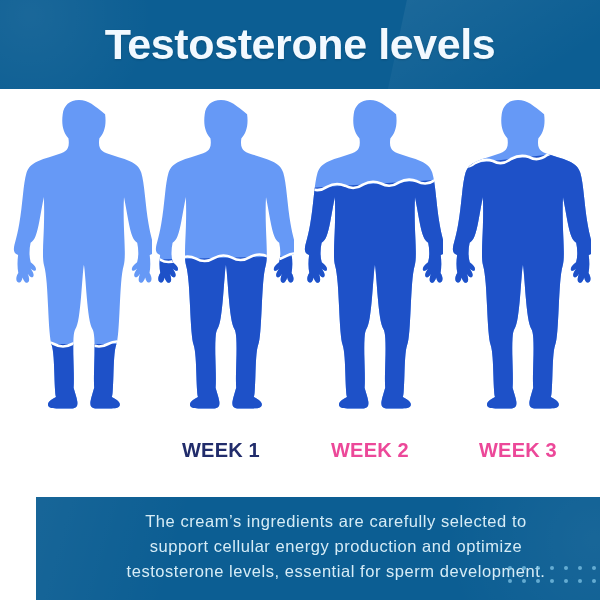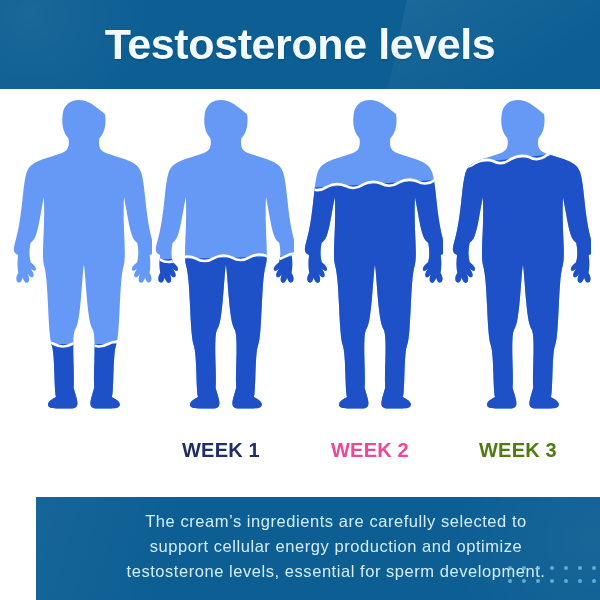--- a/index.html
+++ b/index.html
@@ -278,21 +278,21 @@
     <div class="figure-col c3">
       <svg class="body-svg" viewBox="0 0 146 330" preserveAspectRatio="xMidYMid meet">
         <g clip-path="url(#clip0)">
           <rect x="0" y="0" width="146" height="330" fill="#6699f6"></rect>
           <path d="M-6 70 L152 52 L152 340 L-6 340 Z" fill="#1e51c8"></path>
           <path d="M-6 70
             q 9 -5 18 -2.0 q 9 5 18 -2.0 q 9 -5 18 -2.0 q 9 5 18 -2.0
             q 9 -5 18 -2.0 q 9 5 18 -2.0 q 9 -5 18 -2.0 q 9 5 18 -2.0 q 9 -5 18 -2.0" fill="none" stroke="#ffffff" stroke-width="2.6" stroke-linecap="round"></path>
         </g>
       </svg>
-      <div class="week-label" style="color: #4d7c0f;">WEEK 3</div>
+      <div class="week-label" style="color: #ec4899;">WEEK 3</div>
     </div>
 
   </div>
 
   <div id="footer" style="background: rgb(12, 94, 147);">
     <div class="fsheen"></div>
     <div class="fsheen2"></div>
     <div id="footer-text" style="color: rgb(214, 236, 246);">
       <span class="fl">The cream’s ingredients are carefully selected to</span>
       <span class="fl">support cellular energy production and optimize</span>

